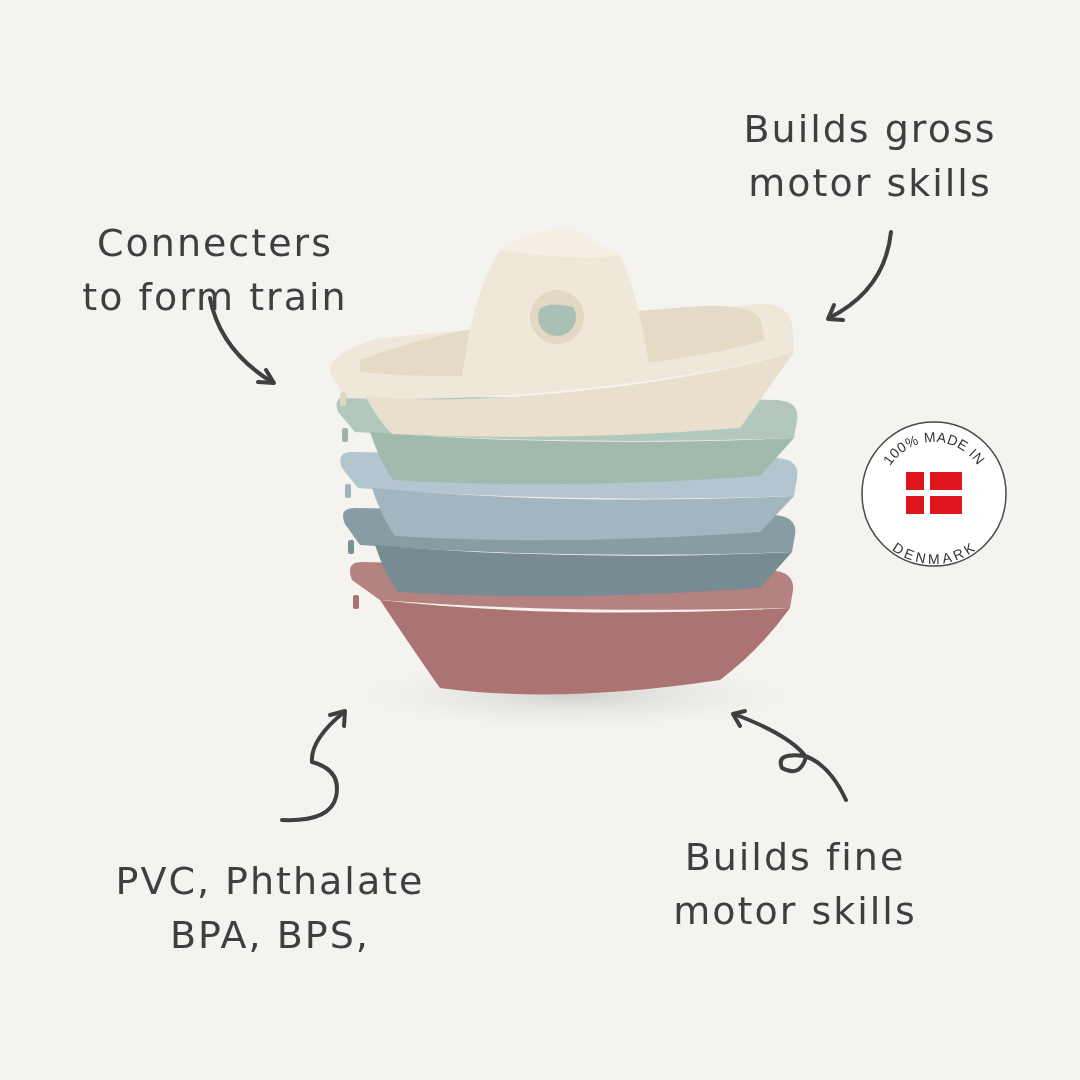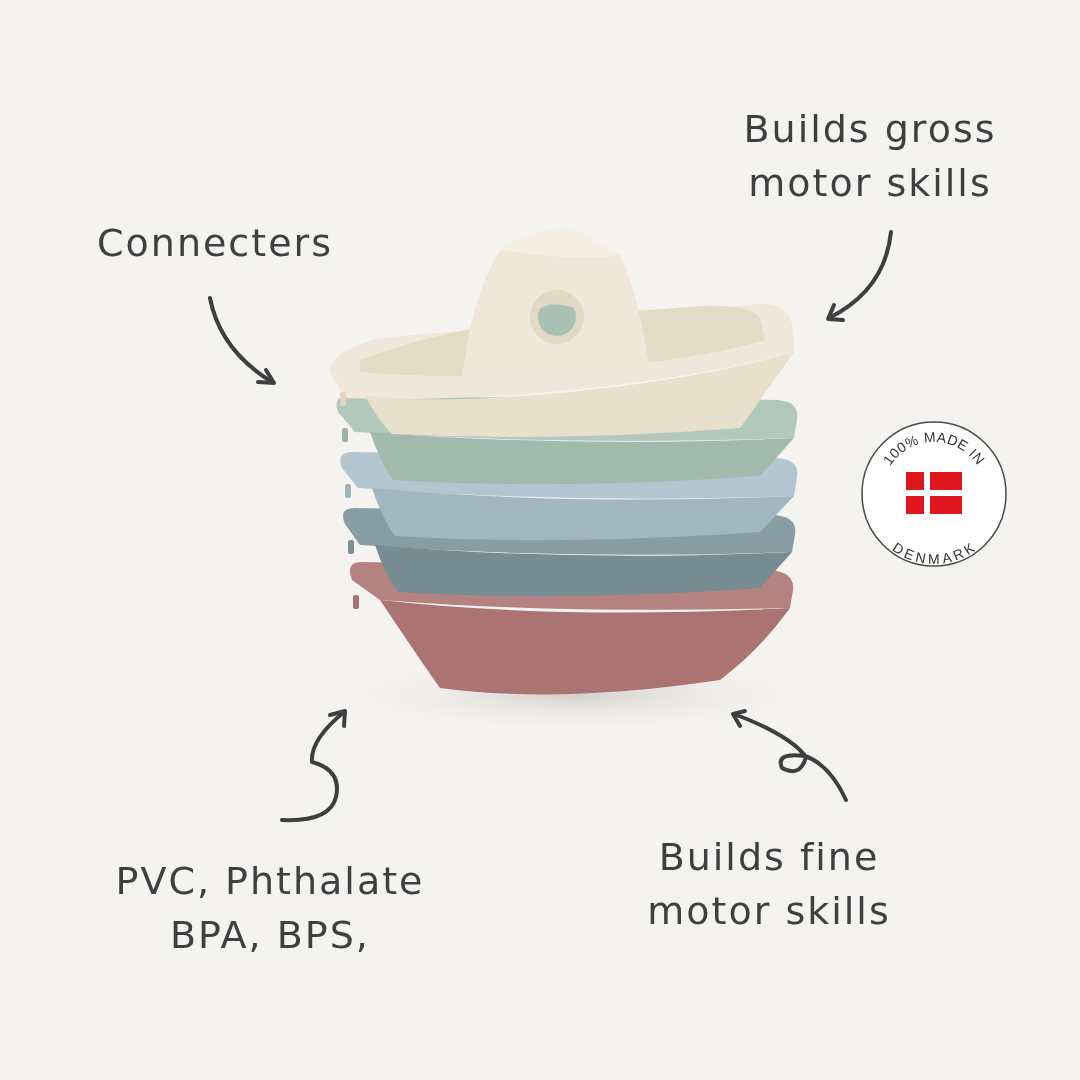--- a/index.html
+++ b/index.html
@@ -16,21 +16,21 @@
       font-size: 38px;
       line-height: 54px;
       letter-spacing: 2px;
       color: #3f3f42;
       font-weight: normal;
     }
     .label span { display: block; white-space: nowrap; }
     #lbl-connecters { left: 50px; top: 168px; width: 330px; margin-top: 48px; }
     #lbl-gross { left: 720px; top: 102px; width: 300px; }
     #lbl-bpa { left: 85px; top: 854px; width: 370px; }
-    #lbl-fine { left: 624px; top: 830px; width: 290px; text-align: center; }
+    #lbl-fine { left: 650px; top: 830px; width: 290px; text-align: center; }
 
     svg.arrows { position: absolute; left: 0; top: 0; }
     .product { position: absolute; left: 0; top: 0; }
 
     .badge {
       position: absolute; left: 860px; top: 420px;
       width: 148px; height: 148px;
     }
   </style>
 </head>
@@ -78,20 +78,21 @@
     <path d="M500 250 Q540 225 575 230 L620 255 Q580 262 500 250 Z" fill="#f5efe3"></path>
     <circle cx="557" cy="317" r="27" fill="#e2d8c3"></circle>
     <circle cx="557" cy="317" r="19" fill="#a9c1b4"></circle>
     <path d="M538 310 Q548 300 576 308 L576 298 Q548 294 538 302 Z" fill="#e2d8c3"></path>
     <rect x="340" y="392" width="6" height="14" rx="2" fill="#e0d6c2"></rect>
   </g>
 </svg>
 
 <div id="lbl-connecters" class="label">
   <span>Connecters</span>
+  <span>to form train</span>
 </div>
 
 <div id="lbl-gross" class="label">
   <span>Builds gross</span>
   <span>motor skills</span>
 </div>
 
 <div id="lbl-bpa" class="label">
   <span>PVC, Phthalate</span>
   <span>BPA, BPS,</span>

